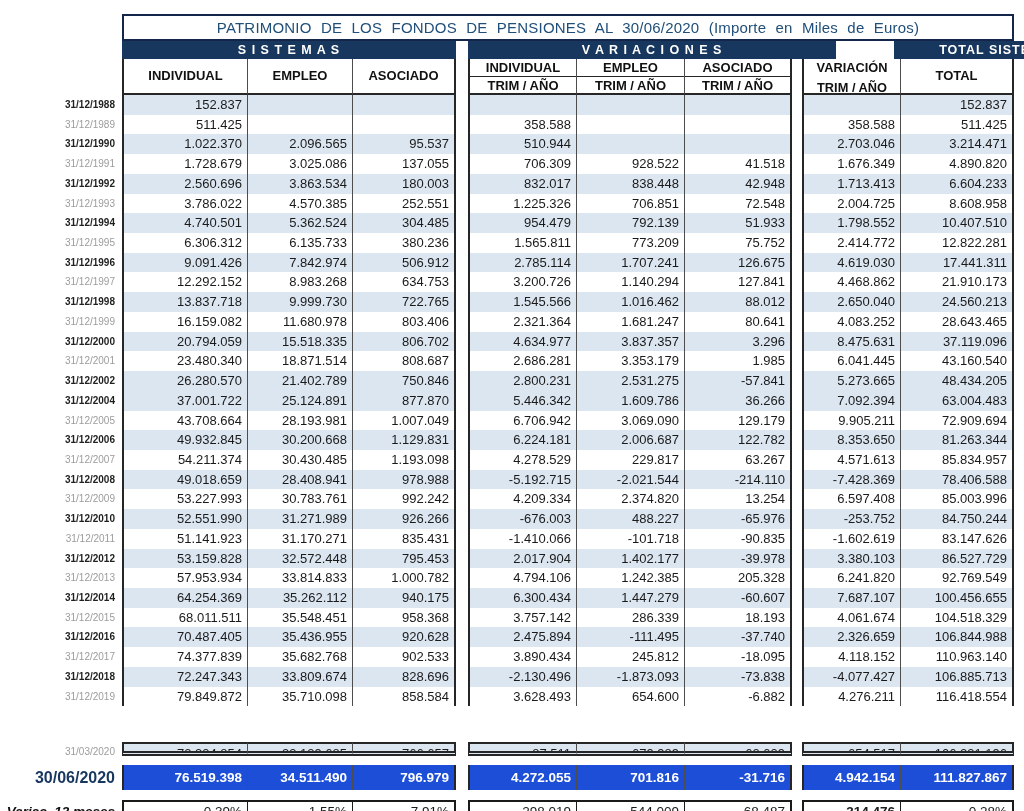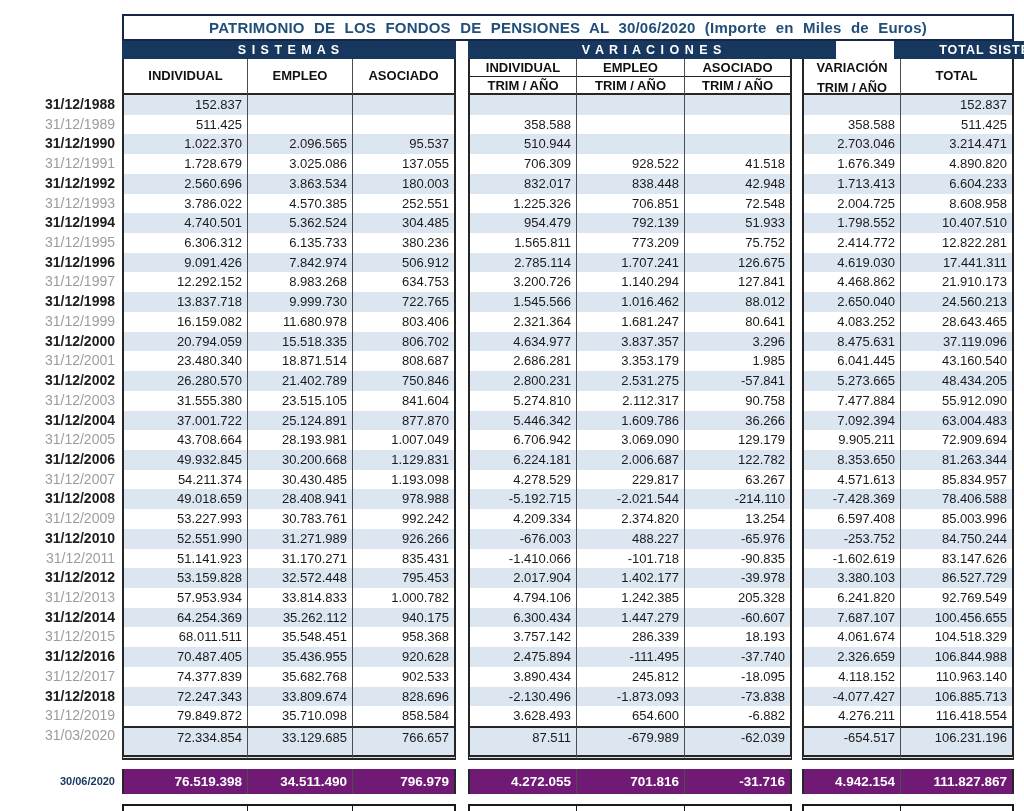--- a/index.html
+++ b/index.html
@@ -3,21 +3,21 @@
 <meta charset="utf-8">
 <style>
   html,body{margin:0;padding:0;background:#ffffff;}
   body{font-family:"Liberation Sans","DejaVu Sans",sans-serif; width:1024px; height:811px; overflow:hidden;}
   .wrap{position:relative; width:1024px; height:811px; padding-top:14px; box-sizing:border-box;}
 
   
   .title-box{
     margin-left:122px; width:892px; height:27px; box-sizing:border-box;
     border:2.5px solid #14274a; display:flex; align-items:center; justify-content:center;
-    color:#1F4E79; font-weight:bold; font-size:15px; word-spacing:5px; letter-spacing:.2px;
+    color:#1F4E79; font-weight:normal; font-size:15px; word-spacing:5px; letter-spacing:.2px;
   }
 
   
   .frow{display:flex; margin-left:0;}
   .spacer{width:122px; flex:none;}
   .g1{width:12px; flex:none;}
   .g2{width:10px; flex:none;}
 
   
   .c-si{width:125px;} .c-se{width:105px;} .c-sa{width:104px;}
@@ -43,38 +43,38 @@
   .hsplit{display:flex; flex-direction:column; justify-content:flex-start;}
   .hsplit .htop{height:17px; line-height:17px; border-bottom:1px solid #262626;}
   .hsplit .hbot{height:17px; line-height:17px;}
   .h2line{line-height:16px; padding-top:4px; font-size:12.8px;}
   .bl2{border-left:2px solid #262626;} .br2{border-right:2px solid #262626;} .bl1{border-left:1px solid #4d4d4d;}
 
   
   .trow{display:flex; height:19.72px; line-height:19.5px;}
   .date-cell{
     width:122px; flex:none; box-sizing:border-box; text-align:right; padding-right:7px;
-    font-size:14px; color:#1f1f1f; font-weight:bold;
+    font-size:10px; color:#1f1f1f; font-weight:bold;
   }
   .date-cell.dim{color:#9C9C9C; font-weight:normal;}
   .vcell{
     flex:none; box-sizing:border-box; text-align:right; padding-right:5px;
     font-size:13px; color:#1a1a1a; background:#ffffff; white-space:nowrap; overflow:hidden;
   }
   .trow.stripe .vcell{background:#DCE6F1;}
   .gapcell{flex:none; background:#ffffff;}
   
-  .trow.last-row{height:34px; line-height:19px;}
+  .trow.last-row{height:14px; line-height:19px;margin-top:36px;}
   .trow.last-row .vcell{border-top:2px solid #262626; border-bottom:5px double #262626;}
 
   
   .navy-row{height:25px; margin-top:9px;}
-  .navy-row .date-cell{color:#17375E; font-weight:bold; line-height:25px; font-size:11px;}
+  .navy-row .date-cell{color:#17375E; font-weight:bold; line-height:25px; font-size:16px;}
   .navy-row .vcell{
-    background:#701a75; color:#ffffff; font-weight:bold; font-size:13.5px; line-height:25px;
+    background:#1d4ed8; color:#ffffff; font-weight:bold; font-size:13.5px; line-height:25px;
   }
 
   
   .variac-row{height:23px; margin-top:10px;}
   .variac-row .date-cell{font-style:italic; font-weight:bold; line-height:23px; font-size:13.5px; color:#111;}
   .variac-row .vcell{
     border-top:2px solid #1a1a1a; border-bottom:2px solid #1a1a1a;
     font-size:13.5px; line-height:19px;
   }
   .variac-row .vcell.bl2{border-left:2px solid #1a1a1a;}
@@ -318,33 +318,20 @@
         <div class="vcell c-se bl1">21.402.789</div>
         <div class="vcell c-sa bl1 br2">750.846</div>
         <div class="gapcell g1"></div>
         <div class="vcell c-vi bl2">2.800.231</div>
         <div class="vcell c-ve bl1">2.531.275</div>
         <div class="vcell c-va bl1 br2">-57.841</div>
         <div class="gapcell g2"></div>
         <div class="vcell c-tv bl2">5.273.665</div>
         <div class="vcell c-tt bl1 br2">48.434.205</div>
       </div>
-      <div class="trow ">
-        <div class="date-cell dim">31/12/2003</div>
-        <div class="vcell c-si bl2">31.555.380</div>
-        <div class="vcell c-se bl1">23.515.105</div>
-        <div class="vcell c-sa bl1 br2">841.604</div>
-        <div class="gapcell g1"></div>
-        <div class="vcell c-vi bl2">5.274.810</div>
-        <div class="vcell c-ve bl1">2.112.317</div>
-        <div class="vcell c-va bl1 br2">90.758</div>
-        <div class="gapcell g2"></div>
-        <div class="vcell c-tv bl2">7.477.884</div>
-        <div class="vcell c-tt bl1 br2">55.912.090</div>
-      </div>
       <div class="trow stripe">
         <div class="date-cell">31/12/2004</div>
         <div class="vcell c-si bl2">37.001.722</div>
         <div class="vcell c-se bl1">25.124.891</div>
         <div class="vcell c-sa bl1 br2">877.870</div>
         <div class="gapcell g1"></div>
         <div class="vcell c-vi bl2">5.446.342</div>
         <div class="vcell c-ve bl1">1.609.786</div>
         <div class="vcell c-va bl1 br2">36.266</div>
         <div class="gapcell g2"></div>

